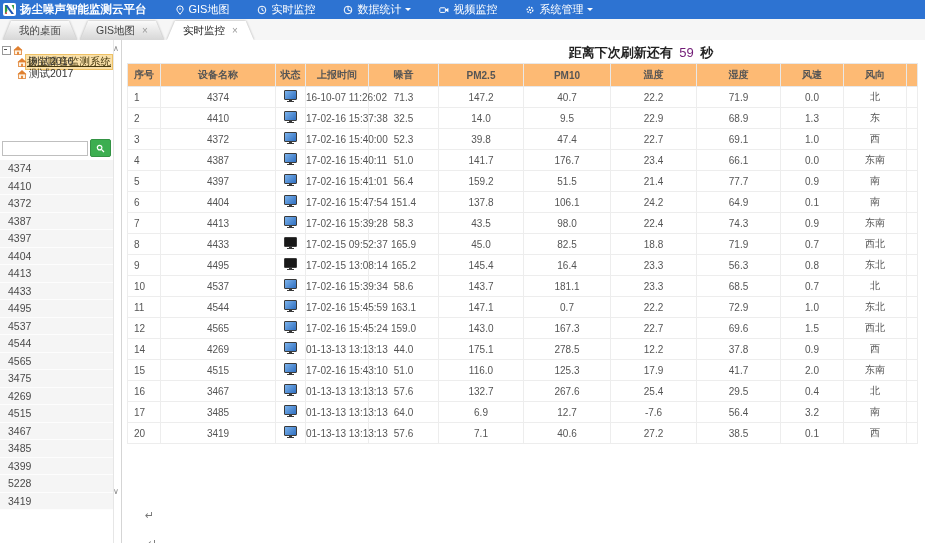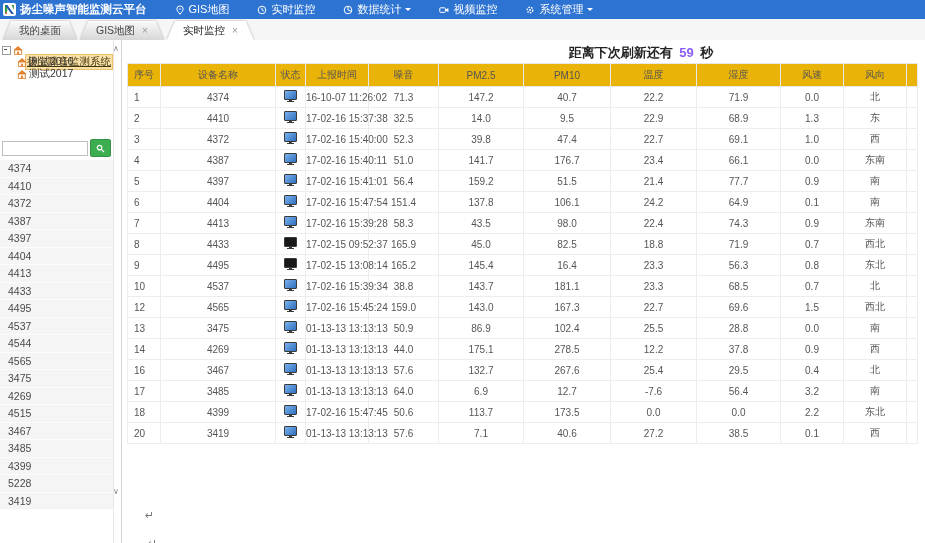--- a/index.html
+++ b/index.html
@@ -55,25 +55,25 @@
 
   .scroll-ico{position:absolute;right:1px;width:8px;text-align:center;color:#888;
               font-size:8px;line-height:8px;cursor:pointer;}
   .scroll-up{top:5px;}
   .scroll-down{top:448px;}
 
   
   .main{flex:1;position:relative;padding-left:5px;box-sizing:border-box;background:#fff;}
   .refresh-notice{margin-top:5px;height:16px;line-height:16px;text-align:center;padding-left:230px;
                   font-size:13px;color:#222;font-weight:600;white-space:nowrap;}
-  .refresh-notice .sec{color:#8b5cf6;font-weight:700;padding:0 3px;}
+  .refresh-notice .sec{color:#701a75;font-weight:400;padding:0 3px;}
 
   .data-table{border-collapse:collapse;table-layout:fixed;width:790px;margin-top:2px;}
-  .data-table th{background:#eab308;border:1px solid #e8e8e8;font-size:10px;color:#555;
-                 font-weight:normal;height:22px;padding:0;}
+  .data-table th{background:#fdba74;border:1px solid #e8e8e8;font-size:10px;color:#555;
+                 font-weight:bold;height:22px;padding:0;}
   .data-table td{border:1px solid #ededed;font-size:10px;color:#555;height:20px;
                  text-align:center;padding:0;white-space:nowrap;}
   .data-table td.col-no{text-align:left;padding-left:6px;}
 
   
   .monwrap{display:inline-block;width:13px;height:13px;position:relative;}
   .monitor{position:absolute;left:0;top:0;width:11px;height:8px;border:1px solid #3a3a3a;border-radius:1px;}
   .monitor.online{background:linear-gradient(135deg,#7db3ec,#2f6fc0);}
   .monitor.offline{background:#191919;}
   .monwrap::after{content:"";position:absolute;left:5px;top:10px;width:3px;height:1.5px;background:#3a3a3a;}
@@ -409,72 +409,86 @@
             <td>56.3</td>
             <td>0.8</td>
             <td>东北</td>
             <td></td>
           </tr>
           <tr>
             <td class="col-no">10</td>
             <td>4537</td>
             <td><span class="monwrap"><span class="monitor online"></span></span></td>
             <td>17-02-16 15:39:34</td>
-            <td>38.8</td>
+            <td>58.6</td>
             <td>143.7</td>
             <td>181.1</td>
             <td>23.3</td>
             <td>68.5</td>
             <td>0.7</td>
             <td>北</td>
+            <td></td>
+          </tr>
+          <tr>
+            <td class="col-no">11</td>
+            <td>4544</td>
+            <td><span class="monwrap"><span class="monitor online"></span></span></td>
+            <td>17-02-16 15:45:59</td>
+            <td>163.1</td>
+            <td>147.1</td>
+            <td>0.7</td>
+            <td>22.2</td>
+            <td>72.9</td>
+            <td>1.0</td>
+            <td>东北</td>
             <td></td>
           </tr>
           <tr>
             <td class="col-no">12</td>
             <td>4565</td>
             <td><span class="monwrap"><span class="monitor online"></span></span></td>
             <td>17-02-16 15:45:24</td>
             <td>159.0</td>
             <td>143.0</td>
             <td>167.3</td>
             <td>22.7</td>
             <td>69.6</td>
             <td>1.5</td>
             <td>西北</td>
             <td></td>
           </tr>
           <tr>
-            <td class="col-no">13</td>
-            <td>3475</td>
-            <td><span class="monwrap"><span class="monitor online"></span></span></td>
-            <td>01-13-13 13:13:13</td>
-            <td>50.9</td>
-            <td>86.9</td>
-            <td>102.4</td>
-            <td>25.5</td>
-            <td>28.8</td>
-            <td>0.0</td>
-            <td>南</td>
-            <td></td>
-          </tr>
-          <tr>
             <td class="col-no">14</td>
             <td>4269</td>
             <td><span class="monwrap"><span class="monitor online"></span></span></td>
             <td>01-13-13 13:13:13</td>
             <td>44.0</td>
             <td>175.1</td>
             <td>278.5</td>
             <td>12.2</td>
             <td>37.8</td>
             <td>0.9</td>
             <td>西</td>
             <td></td>
           </tr>
           <tr>
+            <td class="col-no">15</td>
+            <td>4515</td>
+            <td><span class="monwrap"><span class="monitor online"></span></span></td>
+            <td>17-02-16 15:43:10</td>
+            <td>51.0</td>
+            <td>116.0</td>
+            <td>125.3</td>
+            <td>17.9</td>
+            <td>41.7</td>
+            <td>2.0</td>
+            <td>东南</td>
+            <td></td>
+          </tr>
+          <tr>
             <td class="col-no">16</td>
             <td>3467</td>
             <td><span class="monwrap"><span class="monitor online"></span></span></td>
             <td>01-13-13 13:13:13</td>
             <td>57.6</td>
             <td>132.7</td>
             <td>267.6</td>
             <td>25.4</td>
             <td>29.5</td>
             <td>0.4</td>
@@ -489,34 +503,20 @@
             <td>64.0</td>
             <td>6.9</td>
             <td>12.7</td>
             <td>-7.6</td>
             <td>56.4</td>
             <td>3.2</td>
             <td>南</td>
             <td></td>
           </tr>
           <tr>
-            <td class="col-no">18</td>
-            <td>4399</td>
-            <td><span class="monwrap"><span class="monitor online"></span></span></td>
-            <td>17-02-16 15:47:45</td>
-            <td>50.6</td>
-            <td>113.7</td>
-            <td>173.5</td>
-            <td>0.0</td>
-            <td>0.0</td>
-            <td>2.2</td>
-            <td>东北</td>
-            <td></td>
-          </tr>
-          <tr>
             <td class="col-no">20</td>
             <td>3419</td>
             <td><span class="monwrap"><span class="monitor online"></span></span></td>
             <td>01-13-13 13:13:13</td>
             <td>57.6</td>
             <td>7.1</td>
             <td>40.6</td>
             <td>27.2</td>
             <td>38.5</td>
             <td>0.1</td>

